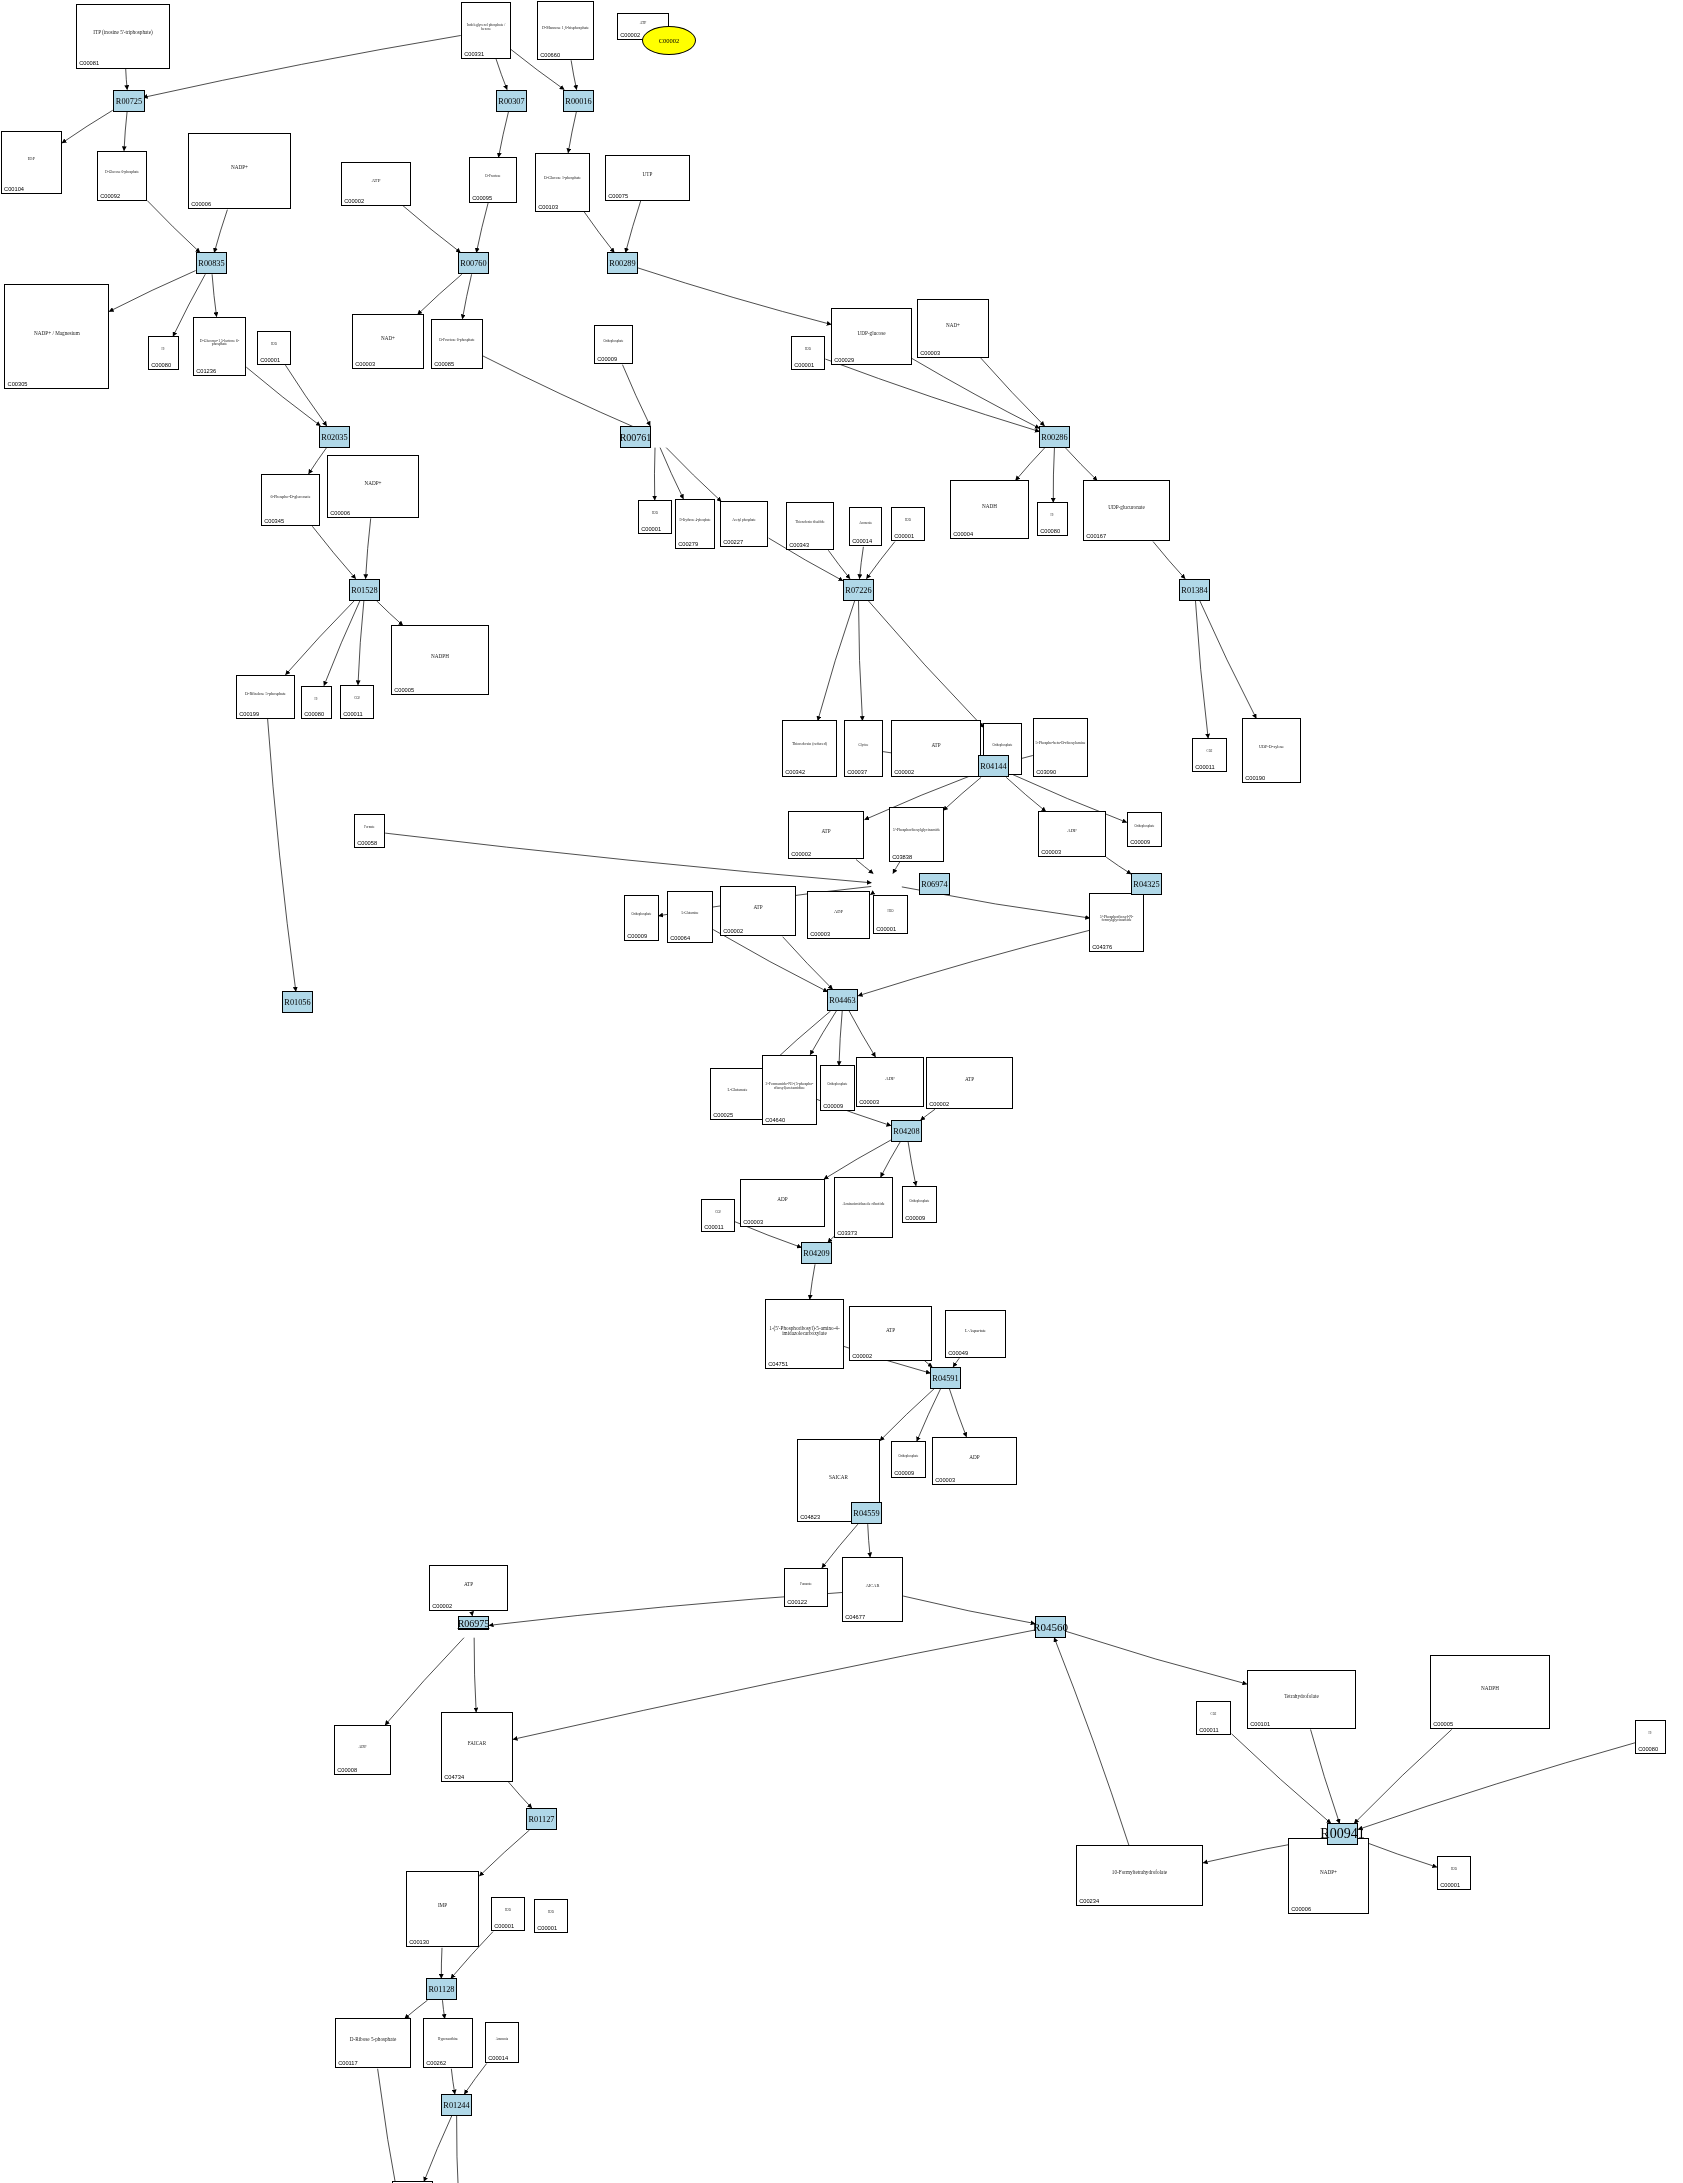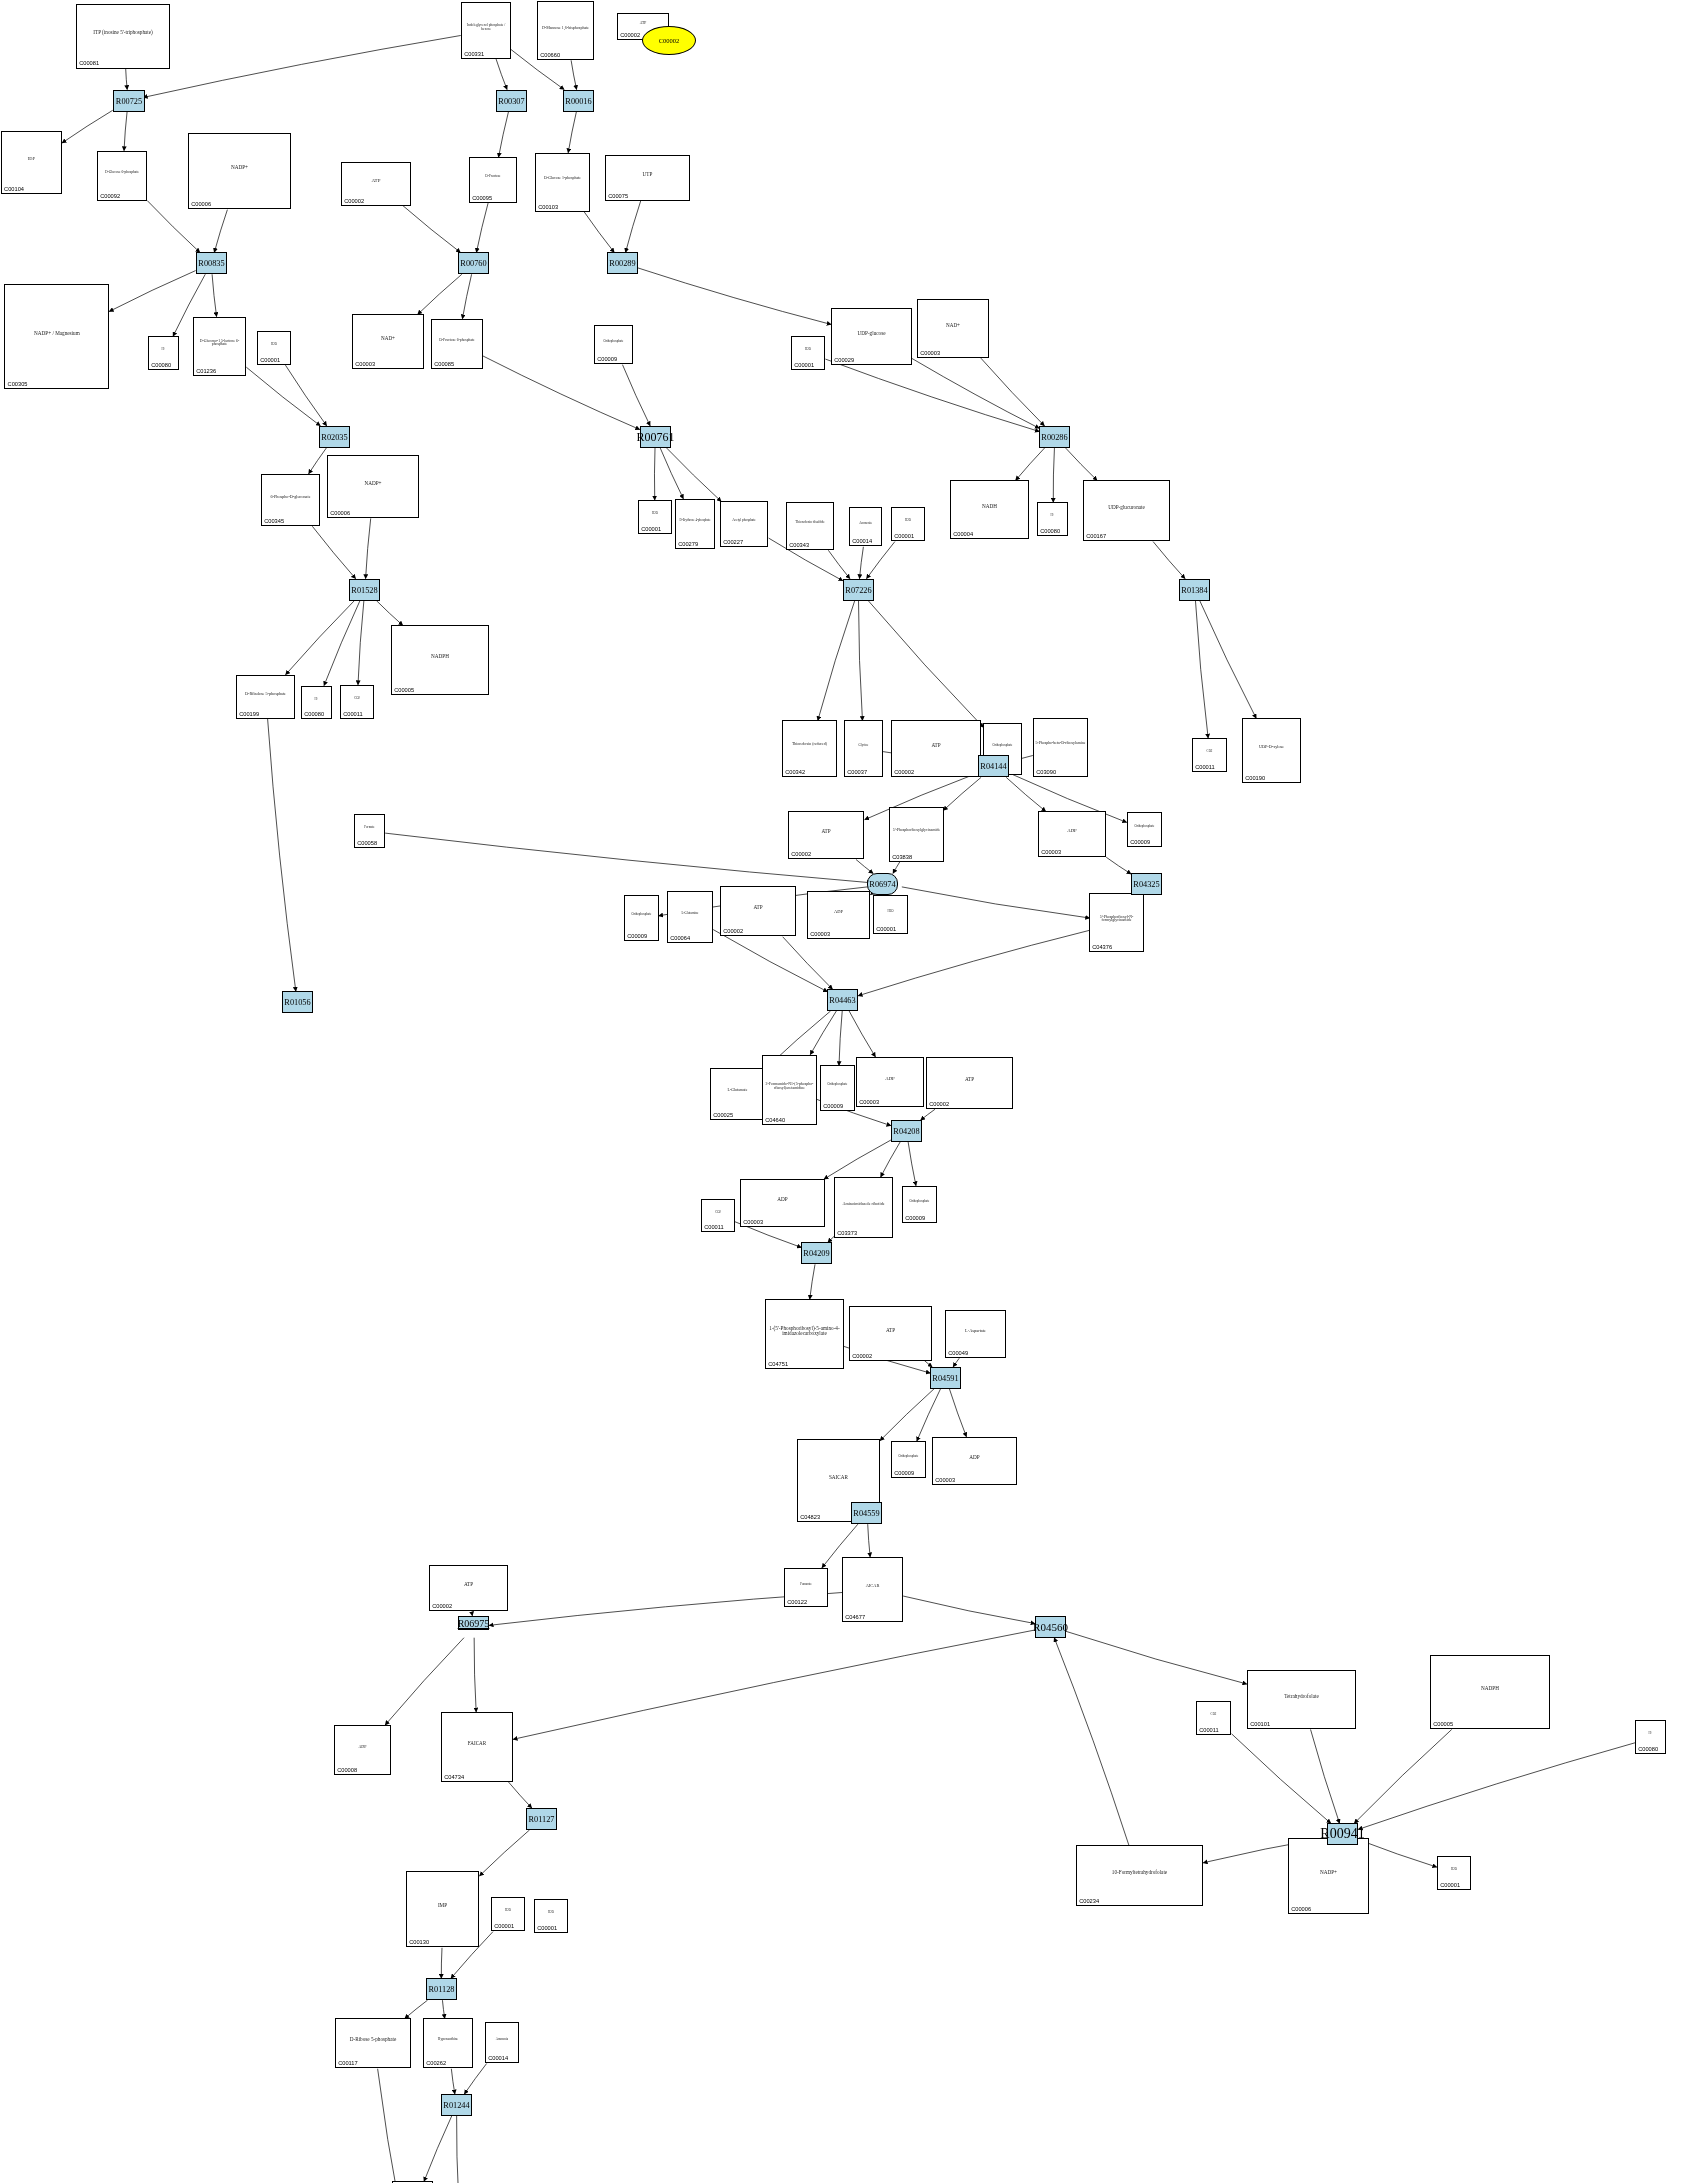--- a/index.html
+++ b/index.html
@@ -559,27 +559,27 @@
         <div class="struct" style="font-size: 3.1px; color: rgb(34, 34, 34);">Adenine</div>
       </div>
       <div class="ellipse-node" style="left: 642px; top: 26px; width: 52px; height: 27px;">C00002</div>
       <div class="rxn" style="left: 113px; top: 90px; width: 32px; height: 22px; background: rgb(176, 216, 232); font-size: 8.3px;">R00725</div>
       <div class="rxn" style="left: 496px; top: 90px; width: 31px; height: 22px; background: rgb(176, 216, 232); font-size: 8.3px;">R00307</div>
       <div class="rxn" style="left: 563px; top: 90px; width: 31px; height: 22px; background: rgb(176, 216, 232); font-size: 8.3px;">R00016</div>
       <div class="rxn" style="left: 196px; top: 252px; width: 31px; height: 22px; background: rgb(176, 216, 232); font-size: 8.3px;">R00835</div>
       <div class="rxn" style="left: 458px; top: 252px; width: 31px; height: 22px; background: rgb(176, 216, 232); font-size: 8.3px;">R00760</div>
       <div class="rxn" style="left: 607px; top: 252px; width: 31px; height: 22px; background: rgb(176, 216, 232); font-size: 8.3px;">R00289</div>
       <div class="rxn" style="left: 319px; top: 426px; width: 31px; height: 22px; background: rgb(176, 216, 232); font-size: 8.3px;">R02035</div>
-      <div class="rxn" style="left: 640px; top: 426px; width: 31px; height: 22px; background: rgb(176, 216, 232); font-size: 12px;">R00761</div>
+      <div class="rxn" style="left: 620px; top: 426px; width: 31px; height: 22px; background: rgb(176, 216, 232); font-size: 10px;">R00761</div>
       <div class="rxn" style="left: 1039px; top: 426px; width: 31px; height: 22px; background: rgb(176, 216, 232); font-size: 8.3px;">R00286</div>
       <div class="rxn" style="left: 349px; top: 579px; width: 31px; height: 22px; background: rgb(176, 216, 232); font-size: 8.3px;">R01528</div>
       <div class="rxn" style="left: 843px; top: 579px; width: 31px; height: 22px; background: rgb(176, 216, 232); font-size: 8.3px;">R07226</div>
       <div class="rxn" style="left: 1179px; top: 579px; width: 31px; height: 22px; background: rgb(176, 216, 232); font-size: 8.3px;">R01384</div>
       <div class="rxn" style="left: 978px; top: 755px; width: 31px; height: 22px; background: rgb(176, 216, 232); font-size: 8.3px;">R04144</div>
-      <div class="rxn" style="left: 867px; top: 873px; width: 31px; height: 22px; background: rgb(176, 216, 232); font-size: 8.3px; border-radius: 10px;">R06974</div>
+      <div class="rxn" style="left: 919px; top: 873px; width: 31px; height: 22px; background: rgb(176, 216, 232); font-size: 8.3px;">R06974</div>
       <div class="rxn" style="left: 1131px; top: 873px; width: 31px; height: 22px; background: rgb(176, 216, 232); font-size: 8.3px;">R04325</div>
       <div class="rxn" style="left: 827px; top: 989px; width: 31px; height: 22px; background: rgb(176, 216, 232); font-size: 8.3px;">R04463</div>
       <div class="rxn" style="left: 891px; top: 1120px; width: 31px; height: 22px; background: rgb(176, 216, 232); font-size: 8.3px;">R04208</div>
       <div class="rxn" style="left: 801px; top: 1242px; width: 31px; height: 22px; background: rgb(176, 216, 232); font-size: 8.3px;">R04209</div>
       <div class="rxn" style="left: 930px; top: 1367px; width: 31px; height: 22px; background: rgb(176, 216, 232); font-size: 8.3px;">R04591</div>
       <div class="rxn" style="left: 851px; top: 1502px; width: 31px; height: 22px; background: rgb(176, 216, 232); font-size: 8.3px;">R04559</div>
       <div class="rxn" style="left: 282px; top: 991px; width: 31px; height: 22px; background: rgb(176, 216, 232); font-size: 8.3px;">R01056</div>
       <div class="rxn" style="left: 458px; top: 1616px; width: 31px; height: 14px; background: rgb(176, 216, 232); font-size: 10px; text-decoration: underline;">R06975</div>
       <div class="rxn" style="left: 1035px; top: 1616px; width: 31px; height: 22px; background: rgb(176, 216, 232); font-size: 11px;">R04560</div>
       <div class="rxn" style="left: 1327px; top: 1823px; width: 31px; height: 22px; background: rgb(176, 216, 232); font-size: 14px;">R00941</div>

